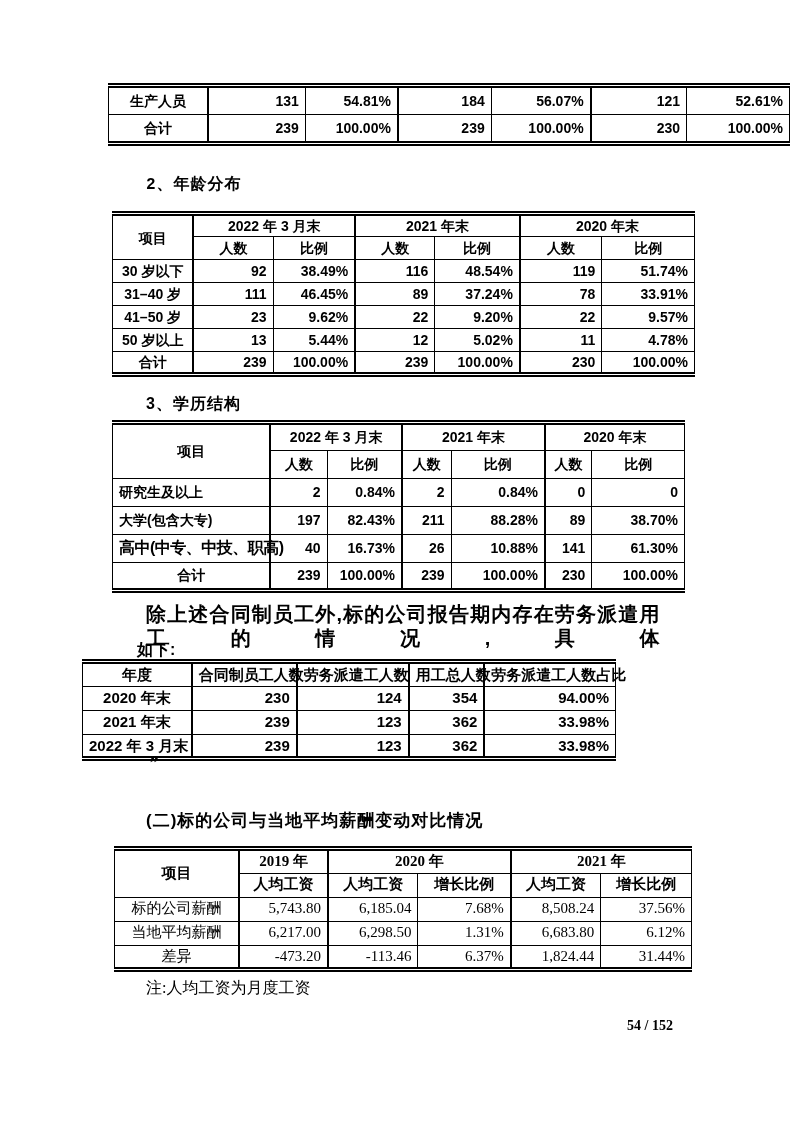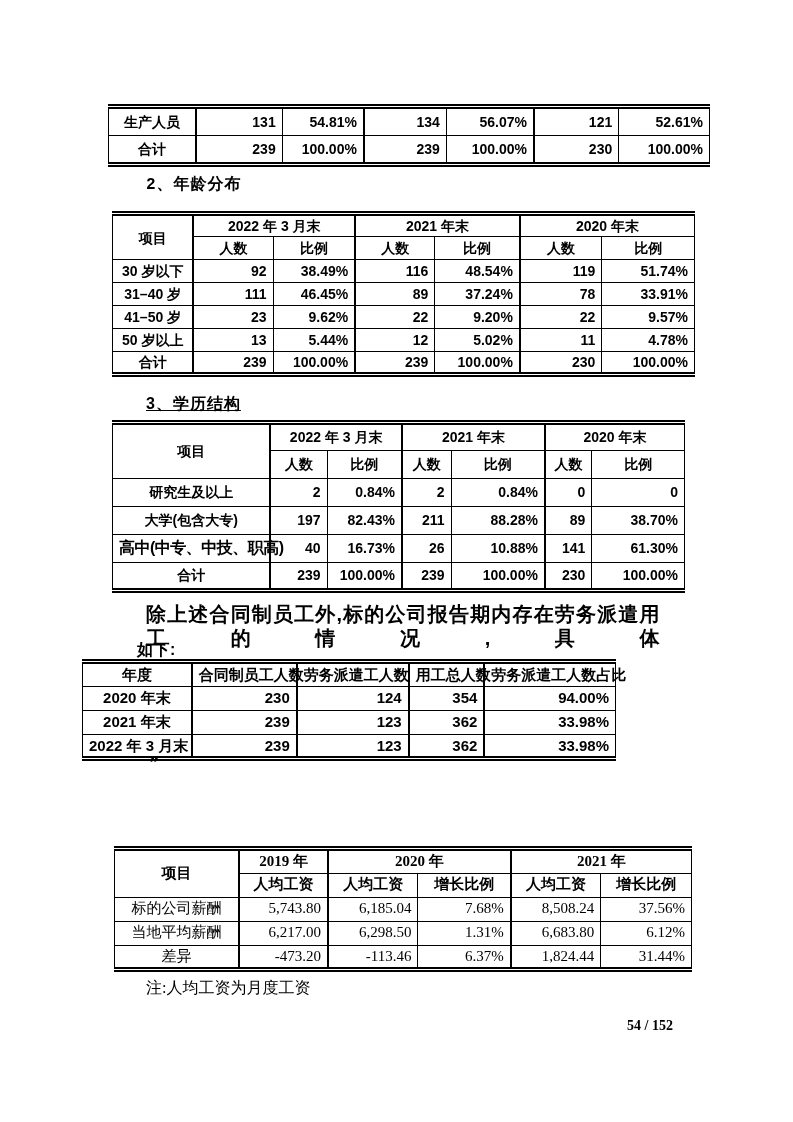--- a/index.html
+++ b/index.html
@@ -9,33 +9,33 @@
   .song{font-family:"Liberation Serif","DejaVu Serif",serif;}
 
   table.rpt{border-collapse:collapse;table-layout:fixed;position:absolute;
     border-top:5px double #000;border-bottom:5px double #000;
     border-left:1.5px solid #000;border-right:1.5px solid #000;}
   .rpt th,.rpt td{border:1px solid #000;white-space:nowrap;padding:1px 6px;line-height:1.3;}
   .rpt th{text-align:center;font-weight:bold;}
   .bl2{border-left-width:2px !important;}
   .a-c{text-align:center;}
   .a-r{text-align:right;}
-  .a-l{text-align:center;padding-left:8px;}
+  .a-l{text-align:left;padding-left:8px;}
   .tc{text-align:center !important;}
   .fit{font-size:16px;letter-spacing:-0.5px;}
 
-  #t1{left:108px;top:104px;width:602px;font-size:14px;border-radius:17px;}  #t1 tr{height:29px;}
+  #t1{left:108px;top:83px;width:682px;font-size:14px;border-radius:17px;}  #t1 tr{height:29px;}
   #t2{left:112px;top:211px;width:583px;font-size:14px;} #t2 tr{height:23px;}
   #t3{left:112px;top:420px;width:573px;font-size:14px;} #t3 tr{height:28px;}
   #t4{left:82px;top:659px;width:534px;font-size:15px;}  #t4 tr{height:24px;}
   #t5{left:114px;top:846px;width:578px;font-size:15px;} #t5 tr{height:24px;}
   #t5 td{font-weight:normal;}
 
   #h-age{left:146px;top:174px;font-size:16px;letter-spacing:1px;font-family:Liberation Mono, monospace;}
-  #h-edu{left:146px;top:394px;font-size:16px;letter-spacing:1px;text-decoration:underline;}
+  #h-edu{left:146px;top:394px;font-size:16px;letter-spacing:1px;}
   #h-cmp{left:146px;top:809px;font-size:17px;letter-spacing:1px;}
   #para1{left:97px;top:602px;width:563px;font-size:20px;line-height:24px;
          text-align:justify;text-align-last:justify;padding-left:49px;
          box-sizing:border-box;letter-spacing:0.5px;}
   #para2{left:97px;top:640px;font-size:16px;letter-spacing:0.5px;margin-left:40px;}
   #quote{left:150px;top:753px;font-size:17px;font-weight:bold;}
   #note{left:146px;top:978px;font-size:16px;}
   #pagenum{left:627px;top:1018px;font-size:14px;font-weight:bold;}
 </style>
 </head>
@@ -51,21 +51,21 @@
         <col style="width: 13.7%;">
         <col style="width: 14.6%;">
         <col style="width: 14.1%;">
         <col style="width: 15.1%;">
       </colgroup>
       <tbody>
         <tr>
           <td class="a-c">生产人员</td>
           <td class="a-r bl2">131</td>
           <td class="a-r">54.81%</td>
-          <td class="a-r bl2">134</td>
+          <td class="a-r bl2">184</td>
           <td class="a-r">56.07%</td>
           <td class="a-r bl2">121</td>
           <td class="a-r">52.61%</td>
         </tr>
         <tr>
           <td class="a-c">合计</td>
           <td class="a-r bl2">239</td>
           <td class="a-r">100.00%</td>
           <td class="a-r bl2">239</td>
           <td class="a-r">100.00%</td>
@@ -260,20 +260,21 @@
           <td class="a-r bl2">239</td>
           <td class="a-r bl2">123</td>
           <td class="a-r bl2">362</td>
           <td class="a-r bl2">33.98%</td>
         </tr>
       </tbody>
     </table>
 
   <div id="quote" class="abs song">”</div>
 
+  <div id="h-cmp" class="abs hei">(二)标的公司与当地平均薪酬变动对比情况</div>
 
   <table id="t5" class="rpt song">
       <colgroup>
         <col style="width: 21.6%;">
         <col style="width: 15.4%;">
         <col style="width: 15.6%;">
         <col style="width: 16.1%;">
         <col style="width: 15.6%;">
         <col style="width: 15.7%;">
       </colgroup>

